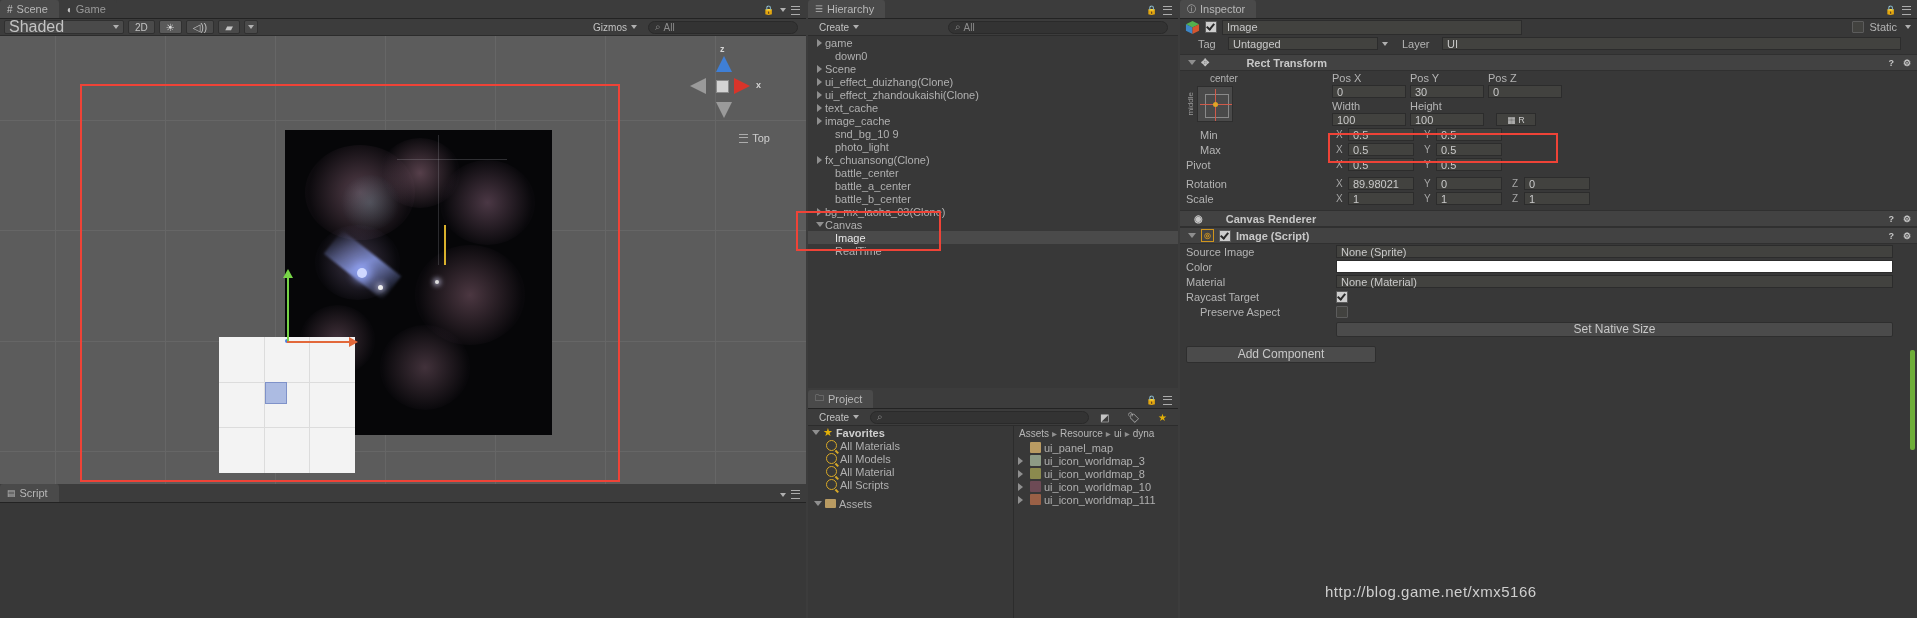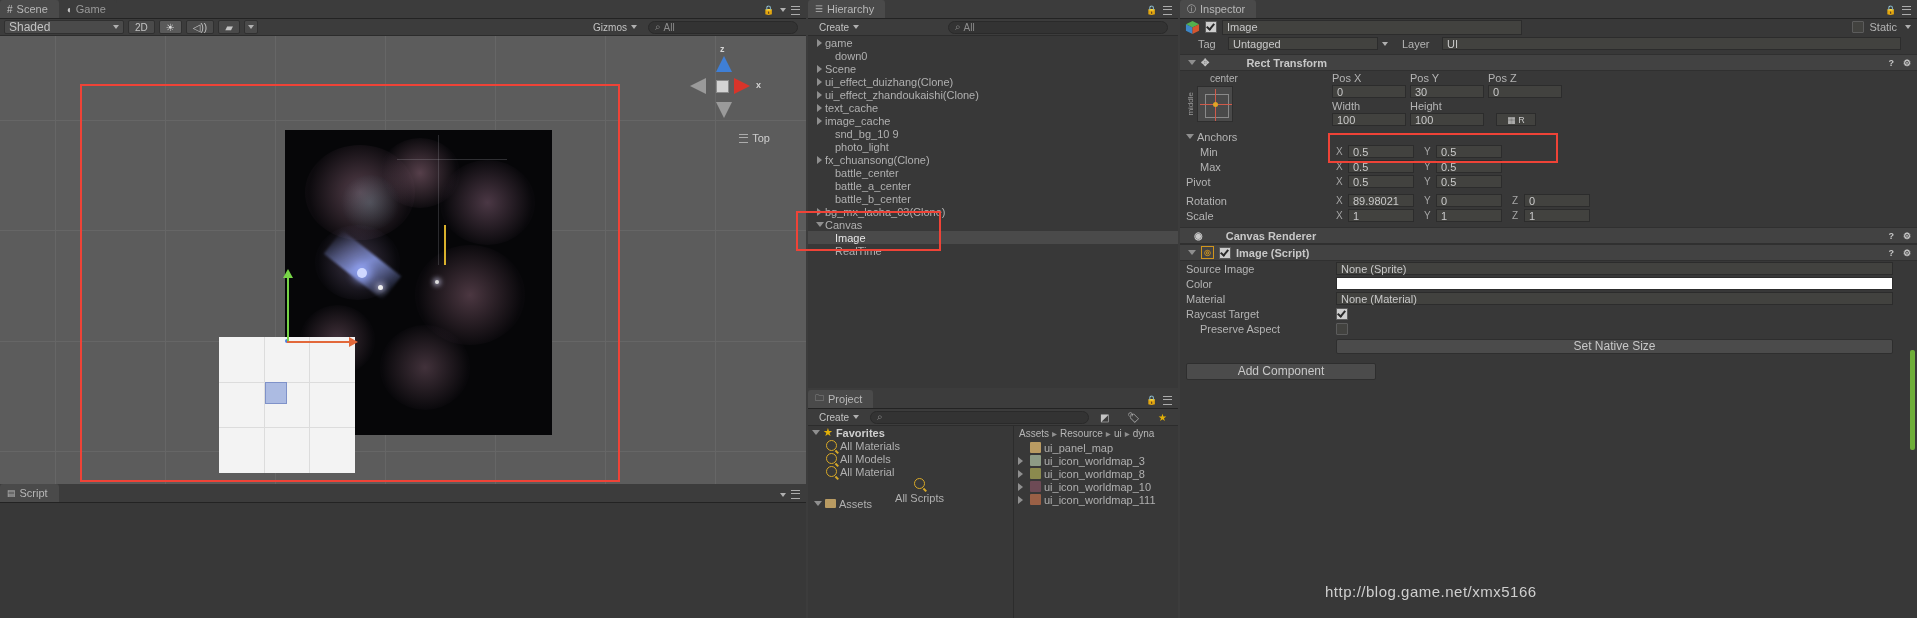--- a/index.html
+++ b/index.html
@@ -10,21 +10,21 @@
   .panel{position:absolute;background:#383838;}
   .tabbar{height:18px;background:#3c3c3c;border-bottom:1px solid #232323;position:relative;}
   .tab{display:inline-flex;align-items:center;height:18px;padding:0 11px 0 7px;font-size:11px;color:#b8b8b8;background:#4a4a4a;
        border-top-left-radius:3px;border-top-right-radius:3px;gap:4px;box-sizing:border-box;}
   .tab.inactive{background:#3c3c3c;color:#9a9a9a;}
   .toolrow{height:17px;background:#3c3c3c;border-bottom:1px solid #2c2c2c;display:flex;align-items:center;gap:4px;padding:0 4px;box-sizing:border-box;}
   .btn{height:14px;display:inline-flex;align-items:center;padding:0 6px;background:#4a4a4a;border:1px solid #303030;border-radius:2px;
        color:#c3c3c3;font-size:10px;box-sizing:border-box;}
   .btn.flat{background:transparent;border:1px solid transparent;}
   .pop{height:14px;display:inline-flex;align-items:center;justify-content:space-between;background:#4a4a4a;border:1px solid #303030;
-       border-radius:2px;color:#c3c3c3;font-size:12px;padding:0 4px;box-sizing:border-box;}
+       border-radius:2px;color:#c3c3c3;font-size:16px;padding:0 4px;box-sizing:border-box;}
   .search{height:13px;border-radius:7px;background:#333;border:1px solid #2a2a2a;display:flex;align-items:center;
           padding:0 6px;color:#8d8d8d;font-size:10px;box-sizing:border-box;gap:3px;}
   .caret{width:0;height:0;border-left:3px solid transparent;border-right:3px solid transparent;border-top:4px solid #b0b0b0;}
   .tri-r{width:0;height:0;border-top:4px solid transparent;border-bottom:4px solid transparent;border-left:5px solid #8f8f8f;}
   .tri-d{width:0;height:0;border-left:4px solid transparent;border-right:4px solid transparent;border-top:5px solid #8f8f8f;}
   .hamb{display:inline-block;width:9px;height:7px;border-top:1px solid #acacac;border-bottom:1px solid #acacac;position:relative;}
   .hamb:after{content:"";position:absolute;left:0;top:2px;width:9px;height:1px;background:#acacac;}
 
   
   #sceneview{left:0;top:0;width:806px;height:598px;background:#393939;}
@@ -380,21 +380,21 @@
             <span>All Materials</span>
           </div>
           <div class="prow" style="padding-left: 18px;">
             <span class="mag"></span>
             <span>All Models</span>
           </div>
           <div class="prow" style="padding-left: 18px;">
             <span class="mag"></span>
             <span>All Material</span>
           </div>
-          <div class="prow" style="padding-left: 18px; flex-direction: column;">
+          <div class="prow" style="padding-left: 18px;">
             <span class="mag"></span>
             <span>All Scripts</span>
           </div>
         </div>
       <div class="prow" style="margin-top:6px;padding-left:6px;">
         <span class="tri-d"></span>
         <span class="fold"></span>
         <span>Assets</span>
       </div>
     </div>
@@ -526,24 +526,20 @@
         </div>
         <div class="irow" style="padding-left:152px;">
           <span class="ifield" style="width:74px;margin-right:4px;">100</span>
           <span class="ifield" style="width:74px;">100</span>
           <span class="ifield" style="width:40px;margin-left:12px;justify-content:space-around;font-size:9px;">▦ R</span>
         </div>
 
         <div id="red-insp-rect"></div>
       </div>
 
-      <div class="irow" style="margin-top:2px;">
-        <span class="tri-d" style="margin-right:3px;"></span>
-        <span>Anchors</span>
-      </div>
       <div class="irow">
         <span class="ilabel" style="padding-left:14px;box-sizing:border-box;">Min</span>
         <span class="axlbl">X</span>
         <span class="ifield" style="width:66px;margin-right:10px;">0.5</span>
         <span class="axlbl">Y</span>
         <span class="ifield" style="width:66px;">0.5</span>
       </div>
       <div class="irow">
         <span class="ilabel" style="padding-left:14px;box-sizing:border-box;">Max</span>
         <span class="axlbl">X</span>

